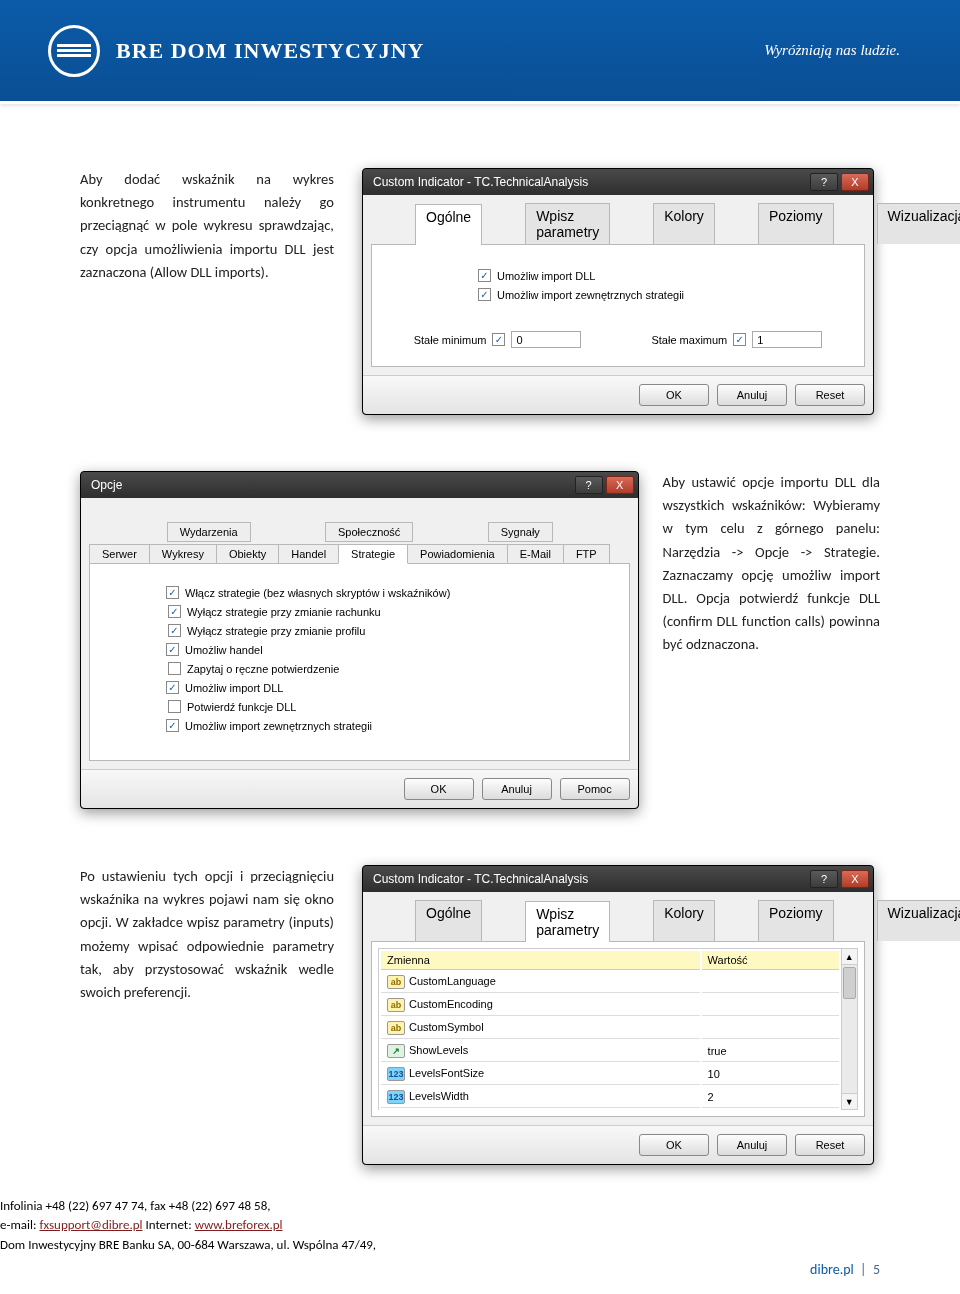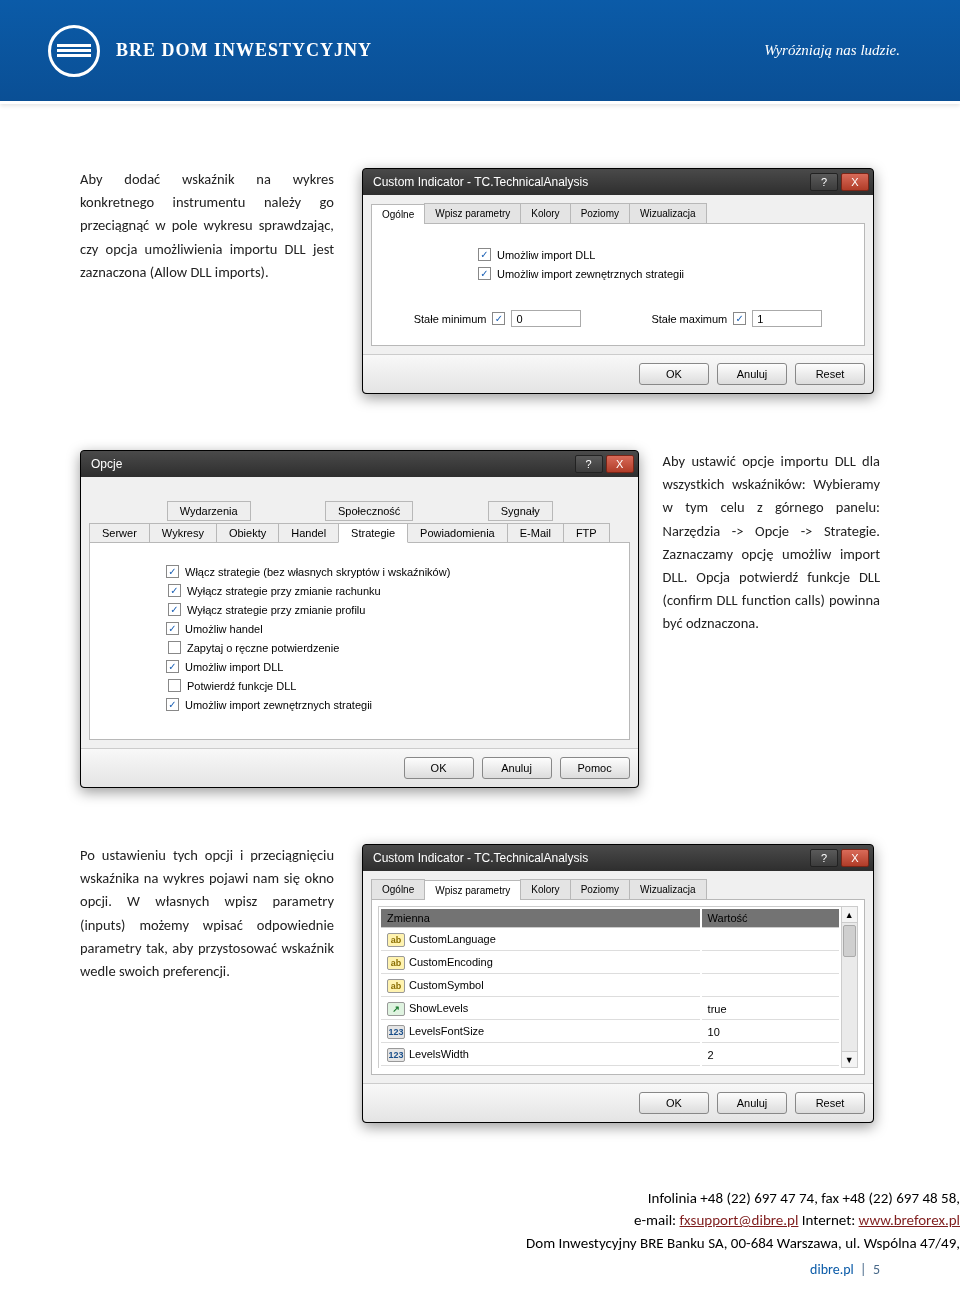--- a/index.html
+++ b/index.html
@@ -1,67 +1,67 @@
 <!DOCTYPE html>
 <html><head>
 <meta charset="utf-8">
 <style>
   * { box-sizing: border-box; margin: 0; padding: 0; }
   body { width: 960px; height: 1294px; background: #fff; font-family: "Segoe UI", Arial, sans-serif; position: relative; }
   .header { height: 104px; background: linear-gradient(to bottom, #0b5ba8 0%, #0a4f95 100%); display: flex; align-items: center; justify-content: space-between; padding: 0 60px 0 48px; border-bottom: 3px solid #fff; box-shadow: 0 2px 4px rgba(0,0,0,0.1); }
   .logo-wrap { display: flex; align-items: center; gap: 16px; }
   .logo-circle { width: 52px; height: 52px; border: 3px solid #fff; border-radius: 50%; display:flex; align-items:center; justify-content:center; flex-direction:column; gap:2px; }
   .logo-bar { width: 34px; height: 3px; background:#fff; }
-  .brand-text { color:#fff; font-size:18px; font-weight:bold; letter-spacing:1px; font-family: "Times New Roman", serif; }
+  .brand-text { color:#fff; font-size:22px; font-weight:bold; letter-spacing:1px; font-family: "Times New Roman", serif; }
   .tagline { color:#fff; font-size:15px; font-style: italic; font-family: "Times New Roman", serif; }
   .page-body { padding: 64px 80px 0 80px; }
   .row { display:flex; gap: 28px; margin-bottom: 56px; align-items:flex-start; }
   .row.sec2 { gap: 24px; }
   .para { width: 254px; font-size: 14.5px; line-height: 1.6; color:#222; text-align: justify; font-family: Calibri, Arial, sans-serif; }
   .para.right { width: 218px; }
   .win { background:#3a3a3a; border:1px solid #000; border-radius:4px; box-shadow:0 4px 14px rgba(0,0,0,0.4); font-size:11px; color:#000; }
   .win.w1 { width: 512px; }
   .win.w2 { width: 560px; }
   .win.w3 { width: 512px; }
   .titlebar { background: linear-gradient(to bottom,#4a4a4a,#2e2e2e); height:26px; display:flex; align-items:center; justify-content:space-between; padding:0 4px 0 10px; color:#fff; font-size:12px; border-radius:4px 4px 0 0; }
   .winbtns { display:flex; gap:3px; }
   .wb { width:28px; height:18px; border-radius:2px; display:flex; align-items:center; justify-content:center; color:#fff; font-size:11px; font-family:Arial; }
   .wb.help { background: linear-gradient(to bottom,#5a5a5a,#3c3c3c); border:1px solid #222; }
   .wb.close { background: linear-gradient(to bottom,#d96b59,#b03c28); border:1px solid #7a2517; }
   .client { background:#f0f0f0; padding:8px; }
   .tabs { display:flex; border-bottom:1px solid #b8b8b8; margin-bottom:0; background:#f0f0f0; }
-  .tab { padding:4px 10px; font-size:10px; border:1px solid #b8b8b8; border-bottom:none; background:#e4e4e4; margin-right:-1px; cursor:default; }
+  .tab { padding:4px 10px; font-size:14px; border:1px solid #b8b8b8; border-bottom:none; background:#e4e4e4; margin-right:-1px; cursor:default;margin-left:44px; }
   .tab.active { background:#fff; position:relative; top:1px; }
   .tabpanel { background:#fff; border:1px solid #b8b8b8; border-top:none; padding:18px 20px; }
   .chk-row { display:flex; align-items:center; gap:6px; margin:6px 0; padding-left: 86px; }
   .chk { width:13px; height:13px; border:1px solid #888; background:#fff; display:inline-flex; align-items:center; justify-content:center; font-size:10px; color:#1a5fb4; }
   .chk.on::before { content:"✓"; }
   .row-min { display:flex; align-items:center; gap:20px; justify-content:center; margin-top:30px; }
   .row-min .grp { display:flex; align-items:center; gap:6px; }
   .tinput { width:70px; height:17px; border:1px solid #aaa; font-size:11px; padding:0 4px; background:#fff; }
   .btnrow { background: linear-gradient(to bottom,#f8f8f8,#e4e4e4); border-top:1px solid #ccc; padding:8px; display:flex; gap:8px; justify-content:flex-end; border-radius:0 0 4px 4px; }
   .btn { min-width:70px; height:22px; border:1px solid #888; border-radius:3px; background: linear-gradient(to bottom,#fdfdfd,#dcdcdc); font-size:11px; cursor:default; display:flex; align-items:center; justify-content:center; }
   .tabs2row { display:flex; flex-direction:column; }
   .tabs2 { display:flex; margin-top:2px; }
   .opttab { padding:3px 12px; font-size:11px; border:1px solid #b8b8b8; background:#eee; margin-right:-1px; }
   .opttab.active { background:#fff; border-bottom-color:#fff; position:relative; z-index:1; }
   .optpanel { background:#fff; border:1px solid #b8b8b8; padding:16px 40px 22px 60px; margin-top:-1px; }
   .optpanel .chk-row { padding-left:16px; }
   .paramtable { width:100%; border:1px solid #ccc; border-bottom:none; background:#fff; }
   .paramtable th, .paramtable td { text-align:left; font-size:11px; font-weight:normal; padding:3px 6px; border-bottom:1px solid #ddd; }
-  .paramtable thead th { background:#737373; border-bottom:1px solid #ccc; }
+  .paramtable thead th { background:#fef9c3; border-bottom:1px solid #ccc; }
   .scrollwrap { display:flex; }
   .scrollbar { width:17px; background:#eaeaea; border:1px solid #ccc; border-left:none; display:flex; flex-direction:column; justify-content:space-between; align-items:center; font-size:9px;}
   .scrollbar .arrow { height:16px; display:flex; align-items:center; justify-content:center; width:100%; background:#f4f4f4; border-bottom:1px solid #ccc;}
   .scrollbar .thumb { width:13px; height:32px; background:#cfcfcf; border:1px solid #aaa; border-radius:2px; margin-top:2px;}
   .icon-badge { display:inline-flex; width:18px; height:14px; border:1px solid #999; border-radius:2px; align-items:center; justify-content:center; font-size:9px; margin-right:4px; font-weight:bold; }
   .icon-ab { background:#fff3b0; color:#8a6d00; }
   .icon-ln { background:#dff3e0; color:#1a7a2e; }
-  .icon-num { background:#e5e5e5; color:#1a4f8a; }
-  .footer { position:absolute; bottom:40px; left:0; right:0; text-align:right; font-size:15px; line-height:1.5; font-family: Calibri, Arial, sans-serif; margin-top: 12px; }
+  .icon-num { background:#7dd3fc; color:#1a4f8a; }
+  .footer { position:absolute; bottom:40px; left:0; right:0; text-align:left; font-size:13px; line-height:1.5; font-family: Calibri, Arial, sans-serif; margin-top: 12px; }
   .footer a { color:#7f1d1d; text-decoration:underline; }
   .pagenum { position:absolute; bottom:16px; right:80px; font-size:14px; color:#4a6a8a; font-family: Calibri, Arial, sans-serif; }
   .pagenum .d { color:#0b5ba8; }
 </style>
 </head>
 <body>
 
 <div class="header">
   <div class="logo-wrap">
     <div class="logo-circle">
@@ -191,21 +191,21 @@
     <div class="btnrow">
       <div class="btn">OK</div>
       <div class="btn">Anuluj</div>
       <div class="btn">Pomoc</div>
     </div>
   </div>
   <div class="para right">Aby ustawić opcje importu DLL dla wszystkich wskaźników: Wybieramy w tym celu z górnego panelu: Narzędzia -&gt; Opcje -&gt; Strategie. Zaznaczamy opcję umożliw import DLL. Opcja potwierdź funkcje DLL (confirm DLL function calls) powinna być odznaczona.</div>
 </div>
 
 <div class="row">
-  <div class="para">Po ustawieniu tych opcji i przeciągnięciu wskaźnika na wykres pojawi nam się okno opcji. W własnych wpisz parametry (inputs) możemy wpisać odpowiednie parametry tak, aby przystosować wskaźnik wedle swoich preferencji.</div>
+  <div class="para">Po ustawieniu tych opcji i przeciągnięciu wskaźnika na wykres pojawi nam się okno opcji. W zakładce wpisz parametry (inputs) możemy wpisać odpowiednie parametry tak, aby przystosować wskaźnik wedle swoich preferencji.</div>
   <div class="win w3">
     <div class="titlebar">
       <span>Custom Indicator - TC.TechnicalAnalysis</span>
       <div class="winbtns">
         <div class="wb help">?</div>
         <div class="wb close">X</div>
       </div>
     </div>
     <div class="client">
       <div class="tabs">

